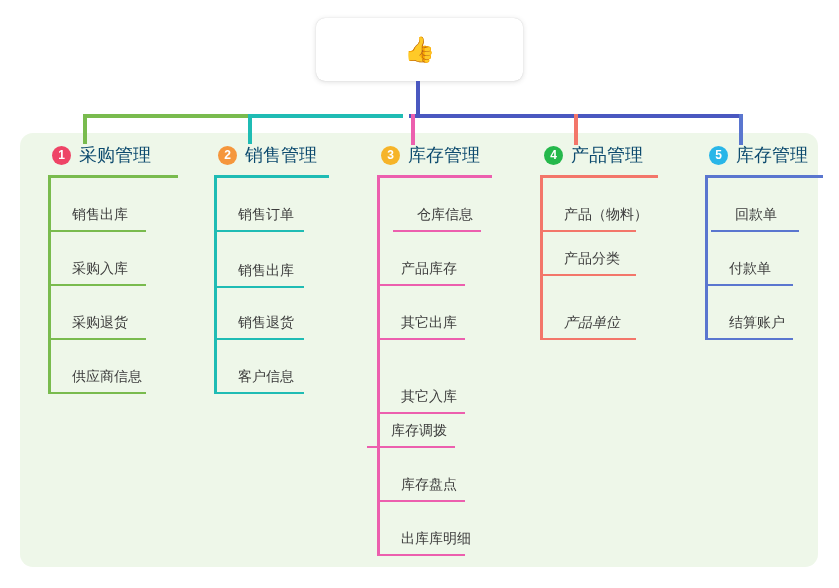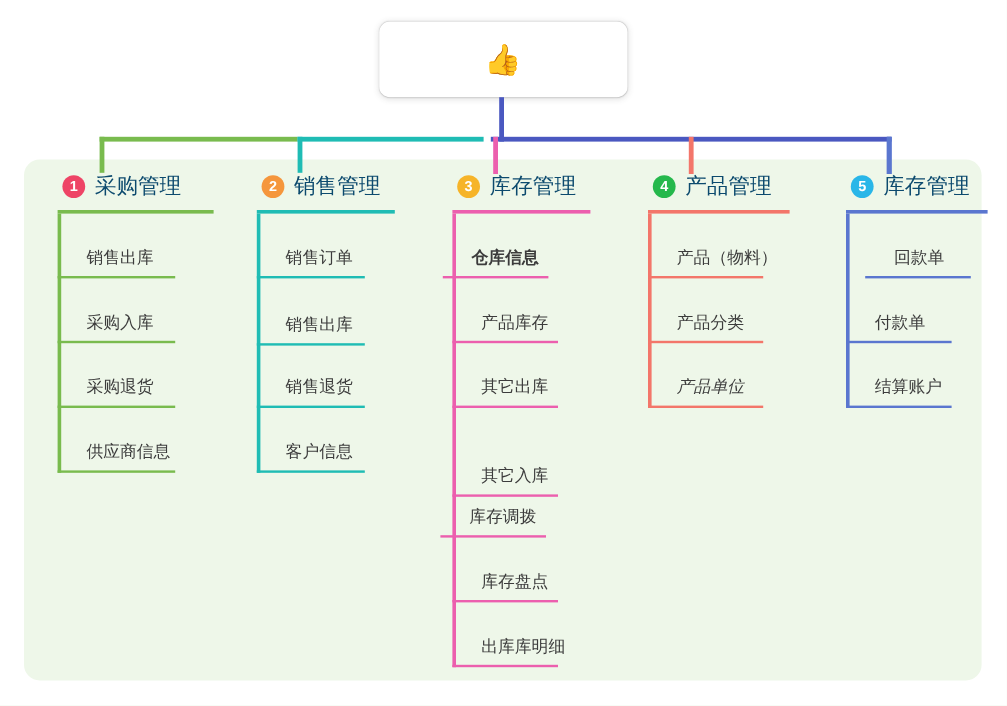--- a/index.html
+++ b/index.html
@@ -215,21 +215,21 @@
           <div class="leaf-rule" style="width: 90px; background: rgb(31, 188, 180);"></div>
         </div>
       </div>
       <div class="column" style="left: 363px;">
         <div class="col-head">
           <span class="badge" style="background: rgb(246, 180, 41);">3</span>
           <span class="col-title">库存管理</span>
           <div class="head-rule" style="width: 115px; background: rgb(236, 95, 174);"></div>
         </div>
         <div class="spine" style="left: 14px; height: 378px; background: rgb(236, 95, 174);"></div>
-        <div class="leaf" style="left: 6px; top: 36px; width: 88px; font-weight: bold;">
+        <div class="leaf" style="left: 30px; top: 36px; width: 88px;">
           <span class="leaf-label">仓库信息</span>
           <div class="leaf-rule" style="width: 88px; background: rgb(236, 95, 174);"></div>
         </div>
         <div class="leaf" style="left: 14px; top: 90px; width: 88px;">
           <span class="leaf-label">产品库存</span>
           <div class="leaf-rule" style="width: 88px; background: rgb(236, 95, 174);"></div>
         </div>
         <div class="leaf" style="left: 14px; top: 144px; width: 88px;">
           <span class="leaf-label">其它出库</span>
           <div class="leaf-rule" style="width: 88px; background: rgb(236, 95, 174);"></div>
@@ -255,37 +255,37 @@
         <div class="col-head">
           <span class="badge" style="background: rgb(37, 184, 76);">4</span>
           <span class="col-title">产品管理</span>
           <div class="head-rule" style="width: 118px; background: rgb(243, 118, 106);"></div>
         </div>
         <div class="spine" style="left: 14px; height: 162px; background: rgb(243, 118, 106);"></div>
         <div class="leaf" style="left: 14px; top: 36px; width: 96px;">
           <span class="leaf-label">产品（物料）</span>
           <div class="leaf-rule" style="width: 96px; background: rgb(243, 118, 106);"></div>
         </div>
-        <div class="leaf" style="left: 14px; top: 90px; width: 96px; text-align: right;">
+        <div class="leaf" style="left: 14px; top: 80px; width: 96px; text-align: right;">
           <span class="leaf-label">产品分类</span>
           <div class="leaf-rule" style="width: 96px; background: rgb(243, 118, 106);"></div>
         </div>
         <div class="leaf" style="left: 14px; top: 144px; width: 96px; font-style: italic;">
           <span class="leaf-label">产品单位</span>
           <div class="leaf-rule" style="width: 96px; background: rgb(243, 118, 106);"></div>
         </div>
       </div>
       <div class="column" style="left: 691px;">
         <div class="col-head">
           <span class="badge" style="background: rgb(41, 182, 232);">5</span>
           <span class="col-title">库存管理</span>
           <div class="head-rule" style="width: 118px; background: rgb(90, 118, 207);"></div>
         </div>
         <div class="spine" style="left: 14px; height: 162px; background: rgb(90, 118, 207);"></div>
-        <div class="leaf" style="left: 30px; top: 36px; width: 88px;">
+        <div class="leaf" style="left: 20px; top: 36px; width: 88px;">
           <span class="leaf-label">回款单</span>
           <div class="leaf-rule" style="width: 88px; background: rgb(90, 118, 207);"></div>
         </div>
         <div class="leaf" style="left: 14px; top: 90px; width: 88px;">
           <span class="leaf-label">付款单</span>
           <div class="leaf-rule" style="width: 88px; background: rgb(90, 118, 207);"></div>
         </div>
         <div class="leaf" style="left: 14px; top: 144px; width: 88px;">
           <span class="leaf-label">结算账户</span>
           <div class="leaf-rule" style="width: 88px; background: rgb(90, 118, 207);"></div>

